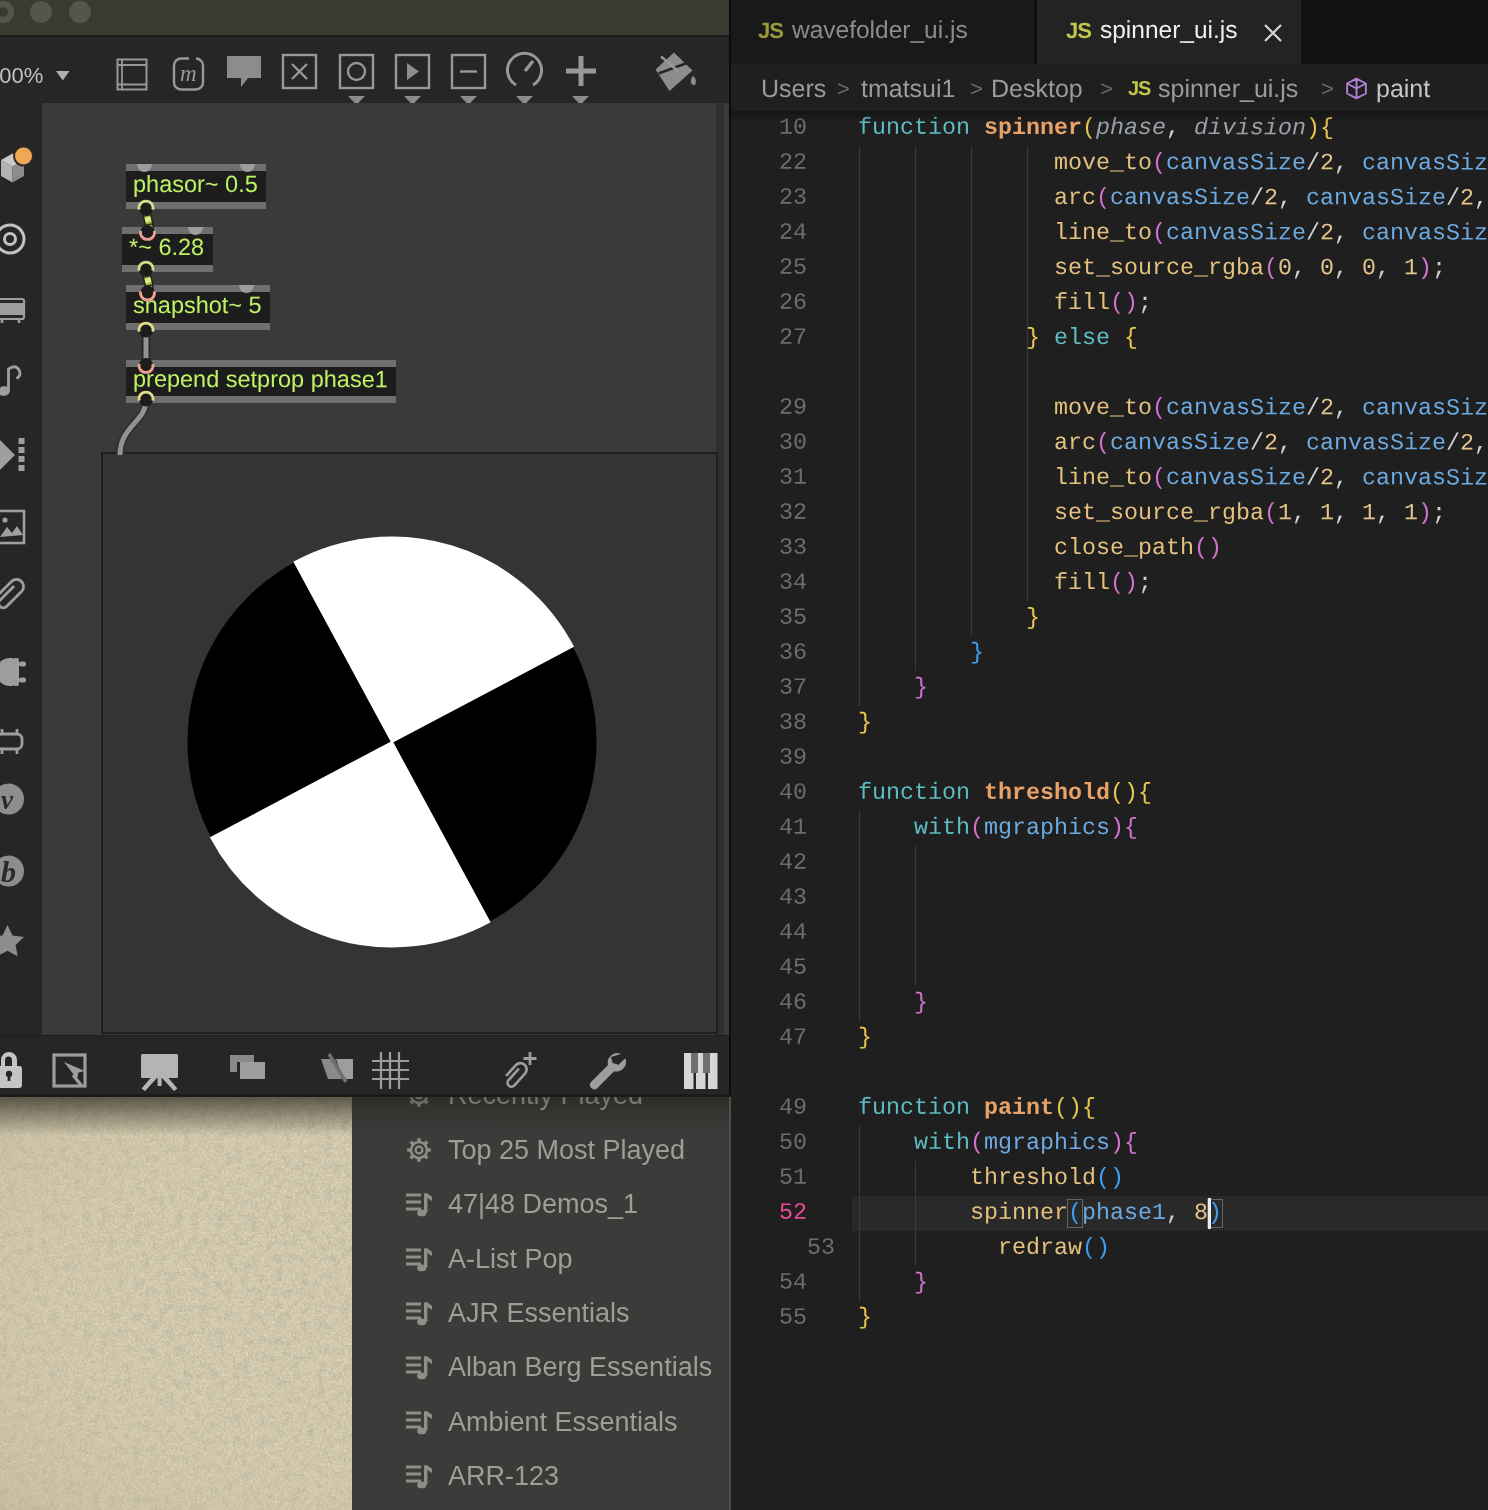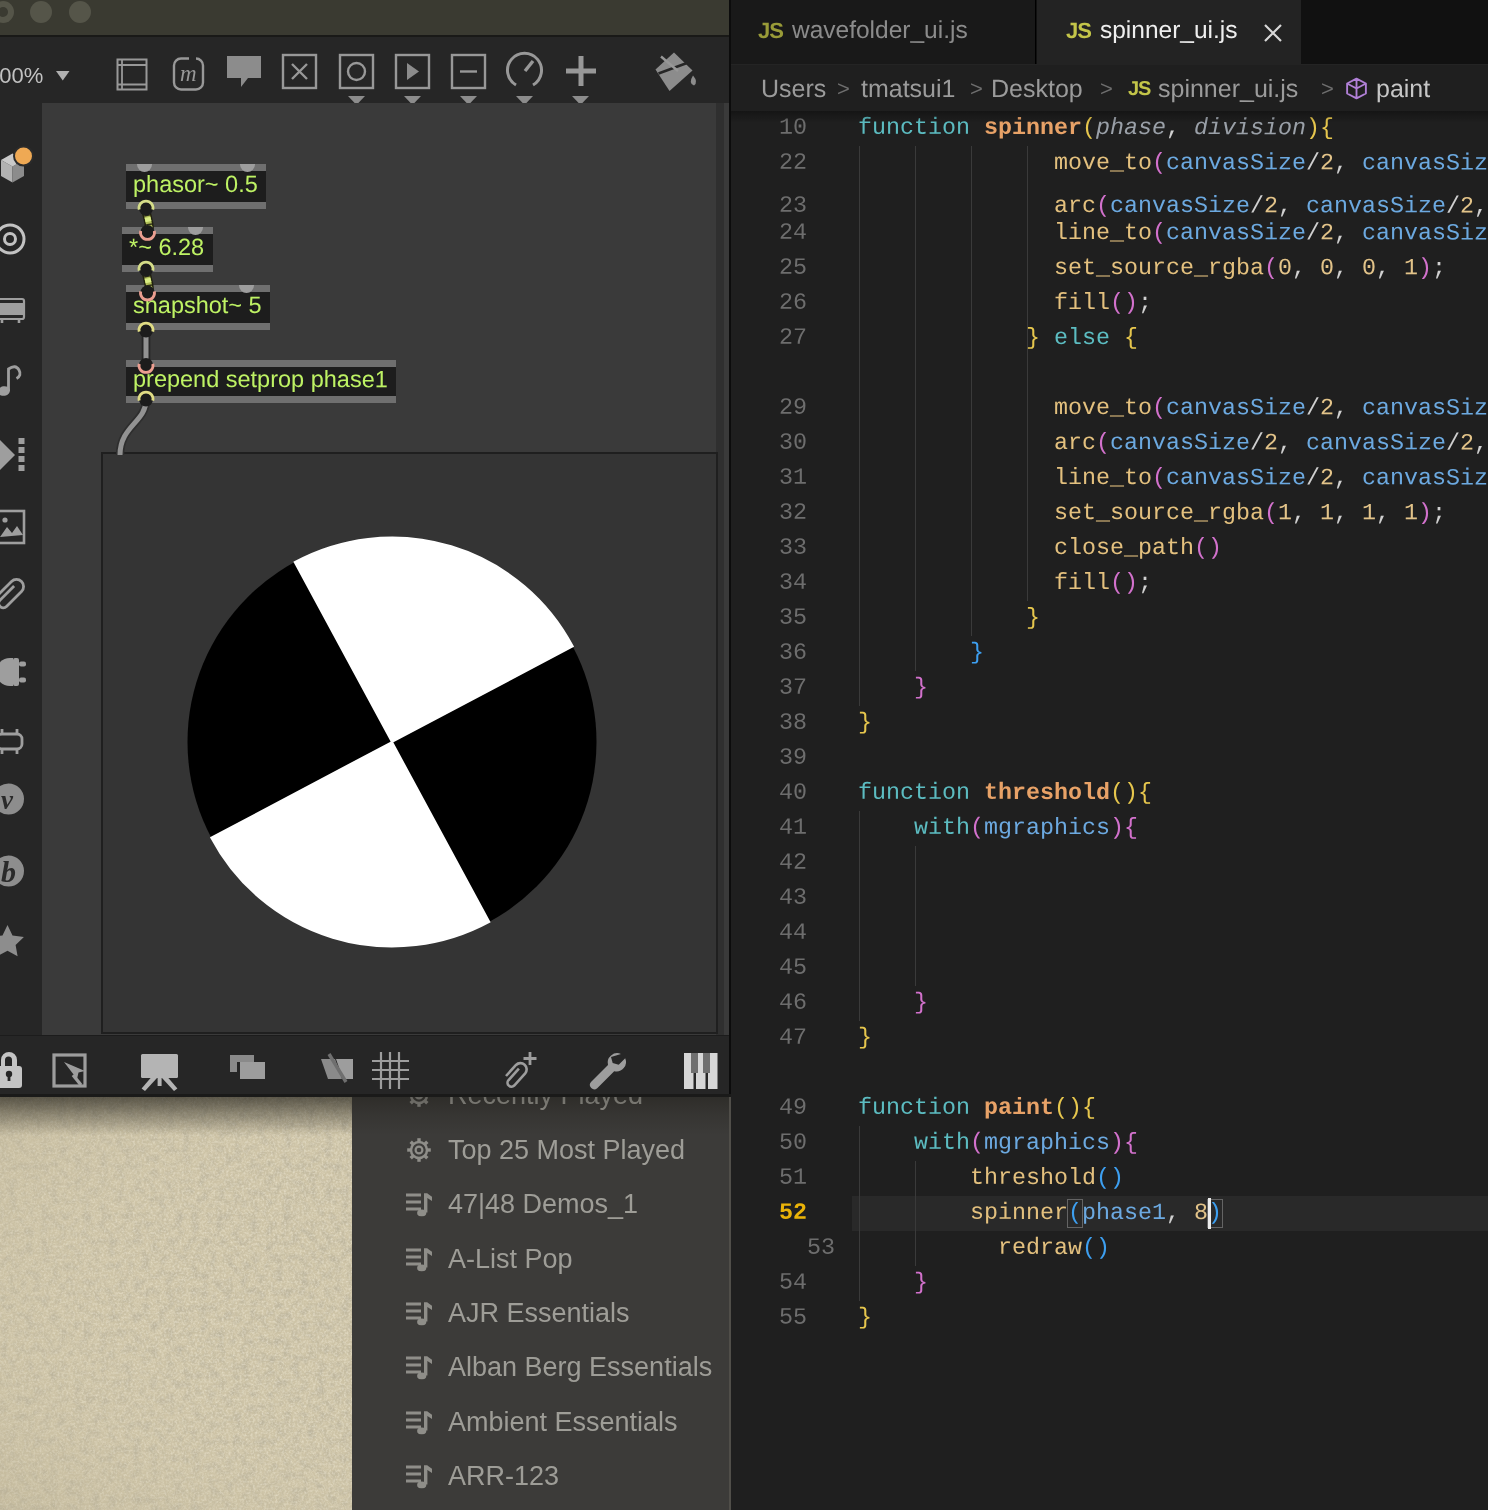--- a/index.html
+++ b/index.html
@@ -204,21 +204,21 @@
     <div class="guide" style="left:128px;top:35px;height:560px;"></div>
     <div class="guide" style="left:184px;top:35px;height:525px;"></div>
     <div class="guide" style="left:240px;top:35px;height:490px;"></div>
     <div class="guide" style="left:296px;top:35px;height:455px;"></div>
     <div class="guide" style="left:128px;top:700px;height:210px;"></div>
     <div class="guide" style="left:184px;top:735px;height:140px;"></div>
     <div class="guide" style="left:128px;top:1015px;height:175px;"></div>
     <div class="guide" style="left:184px;top:1050px;height:105px;"></div>
     <div class="row" style="top:0px;"><span class="ln">10</span><span class="cd"><span class="t">function</span> <span class="fd">spinner</span><span class="g">(</span><span class="pr">phase</span><span class="w">,</span> <span class="pr">division</span><span class="g">){</span></span></div>
     <div class="row" style="top:35px;"><span class="ln">22</span><span class="cd">              <span class="fc">move_to</span><span class="o">(</span><span class="bl">canvasSize</span><span class="w">/</span><span class="n">2</span><span class="w">,</span> <span class="bl">canvasSize</span></span></div>
-    <div class="row" style="top:70px;margin-top:8px;"><span class="ln">23</span><span class="cd">              <span class="fc">arc</span><span class="o">(</span><span class="bl">canvasSize</span><span class="w">/</span><span class="n">2</span><span class="w">,</span> <span class="bl">canvasSize</span><span class="w">/</span><span class="n">2</span><span class="w">,</span> </span></div>
+    <div class="row" style="top:70px;"><span class="ln">23</span><span class="cd">              <span class="fc">arc</span><span class="o">(</span><span class="bl">canvasSize</span><span class="w">/</span><span class="n">2</span><span class="w">,</span> <span class="bl">canvasSize</span><span class="w">/</span><span class="n">2</span><span class="w">,</span> </span></div>
     <div class="row" style="top:105px;"><span class="ln">24</span><span class="cd">              <span class="fc">line_to</span><span class="o">(</span><span class="bl">canvasSize</span><span class="w">/</span><span class="n">2</span><span class="w">,</span> <span class="bl">canvasSize</span></span></div>
     <div class="row" style="top:140px;"><span class="ln">25</span><span class="cd">              <span class="fc">set_source_rgba</span><span class="o">(</span><span class="n">0</span><span class="w">,</span> <span class="n">0</span><span class="w">,</span> <span class="n">0</span><span class="w">,</span> <span class="n">1</span><span class="o">)</span><span class="w">;</span></span></div>
     <div class="row" style="top:175px;"><span class="ln">26</span><span class="cd">              <span class="fc">fill</span><span class="o">()</span><span class="w">;</span></span></div>
     <div class="row" style="top:210px;"><span class="ln">27</span><span class="cd">            <span class="g">}</span> <span class="t">else</span> <span class="g">{</span></span></div>
     <div class="row" style="top:280px;"><span class="ln">29</span><span class="cd">              <span class="fc">move_to</span><span class="o">(</span><span class="bl">canvasSize</span><span class="w">/</span><span class="n">2</span><span class="w">,</span> <span class="bl">canvasSize</span></span></div>
     <div class="row" style="top:315px;"><span class="ln">30</span><span class="cd">              <span class="fc">arc</span><span class="o">(</span><span class="bl">canvasSize</span><span class="w">/</span><span class="n">2</span><span class="w">,</span> <span class="bl">canvasSize</span><span class="w">/</span><span class="n">2</span><span class="w">,</span> </span></div>
     <div class="row" style="top:350px;"><span class="ln">31</span><span class="cd">              <span class="fc">line_to</span><span class="o">(</span><span class="bl">canvasSize</span><span class="w">/</span><span class="n">2</span><span class="w">,</span> <span class="bl">canvasSize</span></span></div>
     <div class="row" style="top:385px;padding-left:43px;"><span class="ln">32</span><span class="cd">              <span class="fc">set_source_rgba</span><span class="o">(</span><span class="n">1</span><span class="w">,</span> <span class="n">1</span><span class="w">,</span> <span class="n">1</span><span class="w">,</span> <span class="n">1</span><span class="o">)</span><span class="w">;</span></span></div>
     <div class="row" style="top:420px;"><span class="ln">33</span><span class="cd">              <span class="fc">close_path</span><span class="o">()</span></span></div>
     <div class="row" style="top:455px;"><span class="ln">34</span><span class="cd">              <span class="fc">fill</span><span class="o">()</span><span class="w">;</span></span></div>
@@ -231,21 +231,21 @@
     <div class="row" style="top:700px;"><span class="ln">41</span><span class="cd">    <span class="t">with</span><span class="o">(</span><span class="bl">mgraphics</span><span class="o">){</span></span></div>
     <div class="row" style="top:735px;"><span class="ln">42</span></div>
     <div class="row" style="top:770px;"><span class="ln">43</span></div>
     <div class="row" style="top:805px;"><span class="ln">44</span></div>
     <div class="row" style="top:840px;"><span class="ln">45</span></div>
     <div class="row" style="top:875px;"><span class="ln">46</span><span class="cd">    <span class="o">}</span></span></div>
     <div class="row" style="top:910px;"><span class="ln">47</span><span class="cd"><span class="g">}</span></span></div>
     <div class="row" style="top:980px;"><span class="ln">49</span><span class="cd"><span class="t">function</span> <span class="fd">paint</span><span class="g">(){</span></span></div>
     <div class="row" style="top:1015px;"><span class="ln">50</span><span class="cd">    <span class="t">with</span><span class="o">(</span><span class="bl">mgraphics</span><span class="o">){</span></span></div>
     <div class="row" style="top:1050px;"><span class="ln">51</span><span class="cd">        <span class="fc">threshold</span><span class="bb">()</span></span></div>
-    <div class="row" style="top:1085px;"><span class="ln" style="color:#eab308;font-weight:bold;padding-left:32px;">52</span><span class="cd" style="color:#d0d0d0;">        <span class="fc">spinner</span><span class="bb">(</span><span class="bl">phase1</span><span class="w">,</span> <span class="n">8</span><span class="bb">)</span></span></div>
+    <div class="row" style="top:1085px;"><span class="ln" style="color:#ec4899;font-weight:normal;padding-left:32px;">52</span><span class="cd" style="color:#d0d0d0;">        <span class="fc">spinner</span><span class="bb">(</span><span class="bl">phase1</span><span class="w">,</span> <span class="n">8</span><span class="bb">)</span></span></div>
     <div class="row" style="top:1120px;margin-left:28px;"><span class="ln">53</span><span class="cd">        <span class="fc">redraw</span><span class="bb">()</span></span></div>
     <div class="row" style="top:1155px;"><span class="ln">54</span><span class="cd">    <span class="o">}</span></span></div>
     <div class="row" style="top:1190px;"><span class="ln">55</span><span class="cd"><span class="g">}</span></span></div>
     <div style="position:absolute;left:336px;top:1088px;width:16px;height:29px;border:1px solid #646464;"></div>
     <div style="position:absolute;left:476px;top:1088px;width:16px;height:29px;border:1px solid #646464;"></div>
     <div style="position:absolute;left:477px;top:1087px;width:3px;height:31px;background:#ececec;"></div>
   </div>
 </div>
 
 <div id="max" class="abs">

